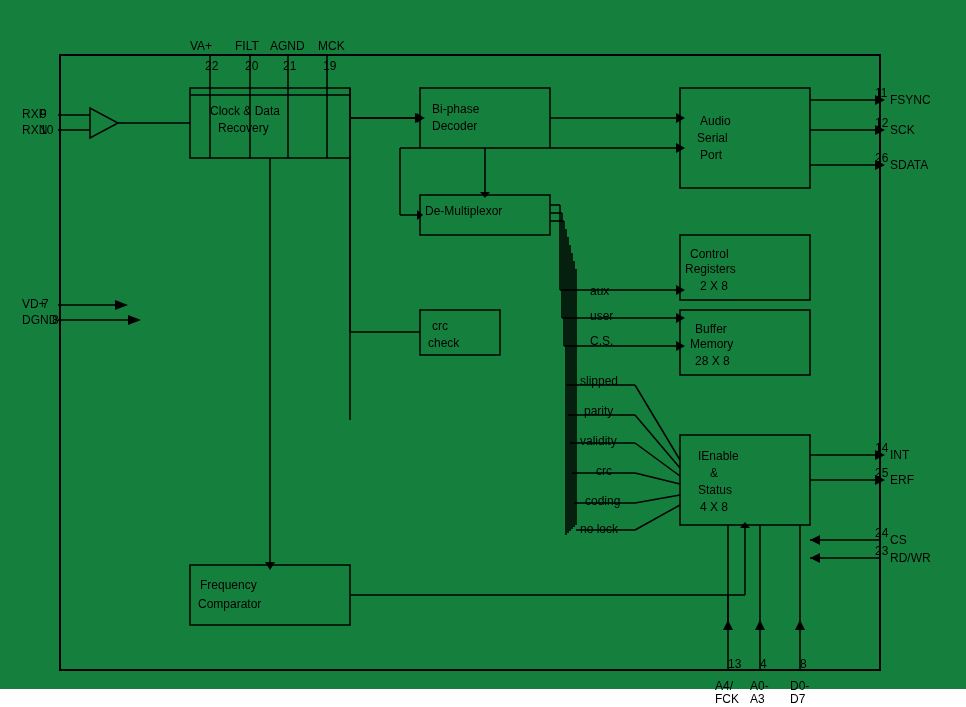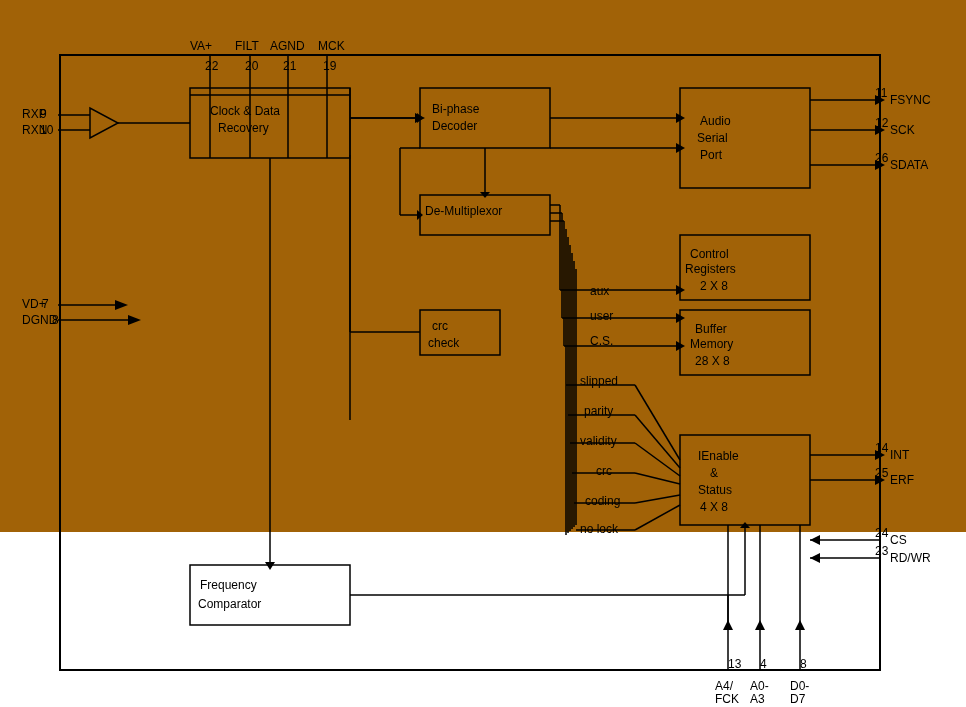--- a/index.html
+++ b/index.html
@@ -7,22 +7,22 @@
       width: 966px;
       height: 707px;
       background: #fff;
       font-family: Arial, sans-serif;
       font-size: 12px;
       overflow: hidden;
     }
     .diagram-container {
       position: relative;
       width: 966px;
-      height: 532px;
-      background: #a16207;
+      height: 689px;
+      background: #15803d;
     }
     svg {
       position: absolute;
       top: 0; left: 0;
       width: 966px;
       height: 707px;
     }
     text {
       font-family: Arial, sans-serif;
       font-size: 12px;

